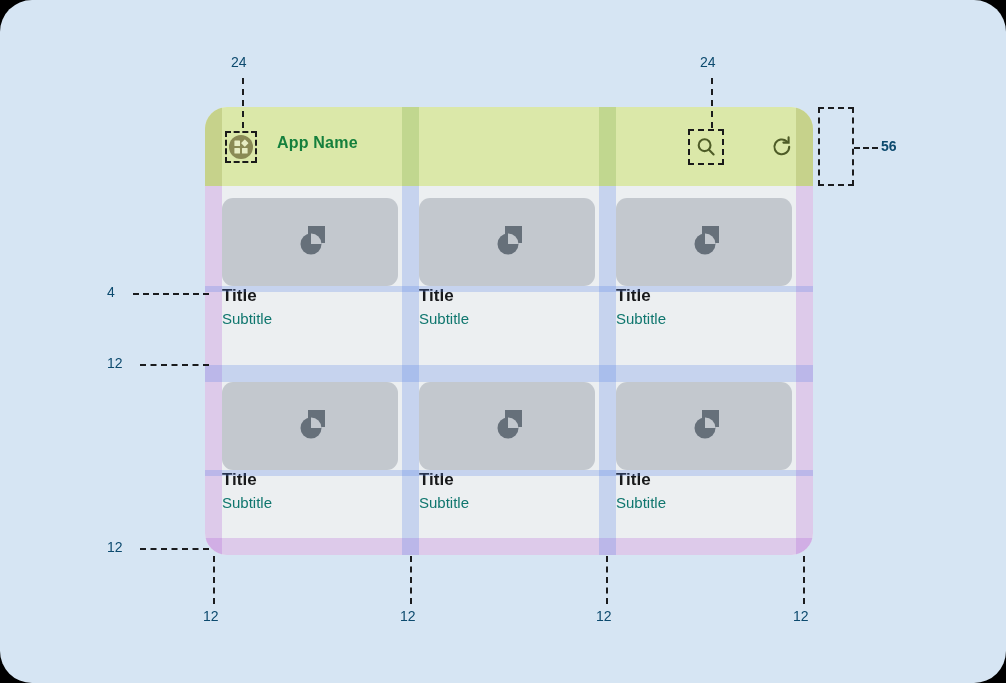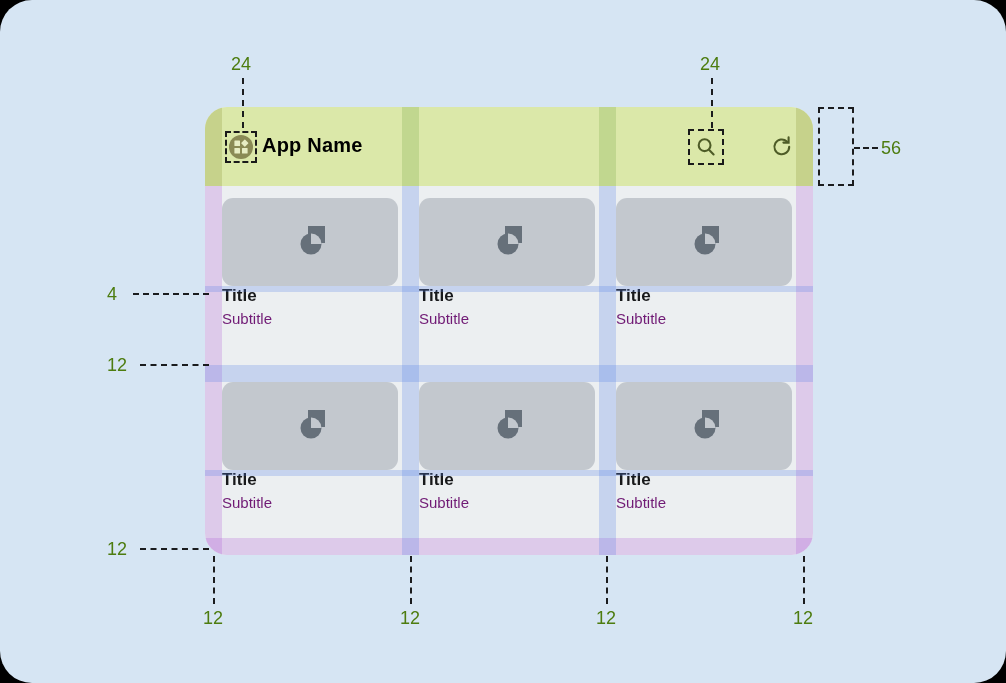--- a/index.html
+++ b/index.html
@@ -49,23 +49,23 @@
   #logo-wrap {
     position: absolute; left: 24px; top: 28px;
     width: 24px; height: 24px;
   }
   #logo-box {
     position: absolute; left: -4px; top: -4px;
     width: 32px; height: 32px;
     border: 2px dashed #1a1a1a;
   }
   #app-title {
-    position: absolute; left: 57px; top: 27px;
-    font-size: 20px; font-weight: 600;
-    color: #000000; letter-spacing: .2px;
+    position: absolute; left: 72px; top: 27px;
+    font-size: 16px; font-weight: 600;
+    color: #15803d; letter-spacing: .2px;
   }
   .bar-icon {
     position: absolute; top: 28px;
     width: 24px; height: 24px;
     color: #4e5c27;
   }
   #search-icon-wrap { left: 489px; }
   #search-box {
     position: absolute; left: -6px; top: -6px;
     width: 36px; height: 36px;
@@ -88,33 +88,33 @@
     background: #c3c8ce;
     border-radius: 11px;
     display: flex; align-items: center; justify-content: center;
   }
   .card-text { padding-top: 0; }
   .card-title {
     font-size: 17px; font-weight: 700; color: #18191b;
     line-height: 20px;
   }
   .card-sub {
-    font-size: 15px; font-weight: 400; color: #701a75;
+    font-size: 15px; font-weight: 400; color: #0f766e;
     line-height: 22px; padding-top: 2px;
   }
 
   
   .ov { position: absolute; pointer-events: none; }
   .ov-pink  { background: rgba(176, 92, 214, 0.25); }
   .ov-blue  { background: rgba( 88,130, 230, 0.26); }
 
   
   .ann-label {
     position: absolute;
-    font-size: 18px; font-weight: 500; color: #4d7c0f;
+    font-size: 14px; font-weight: 500; color: #0c4a6e;
     white-space: nowrap;
   }
   .dash-h {
     position: absolute; height: 0;
     border-top: 2px dashed #1b1c1e;
   }
   .dash-v {
     position: absolute; width: 0;
     border-left: 2px dashed #1b1c1e;
   }
@@ -272,21 +272,21 @@
   </div>
 
   <div class="ann-label" style="left:231px; top:54px;">24</div>
   <div class="dash-v" style="left:242px; top:78px; height:50px;"></div>
 
   <div class="ann-label" style="left:700px; top:54px;">24</div>
   <div class="dash-v" style="left:711px; top:78px; height:50px;"></div>
 
   <div class="dash-box" style="left:818px; top:107px; width:36px; height:79px;"></div>
   <div class="dash-h" style="left:854px; top:147px; width:24px;"></div>
-  <div class="ann-label" style="left:881px; top:138px;">56</div>
+  <div class="ann-label" style="left:881px; top:138px;font-weight:bold;">56</div>
 
   <div class="ann-label" style="left:107px; top:284px;">4</div>
   <div class="dash-h" style="left:133px; top:293px; width:76px;"></div>
 
   <div class="ann-label" style="left:107px; top:355px;">12</div>
   <div class="dash-h" style="left:140px; top:364px; width:69px;"></div>
 
   <div class="ann-label" style="left:107px; top:539px;">12</div>
   <div class="dash-h" style="left:140px; top:548px; width:69px;"></div>
 

